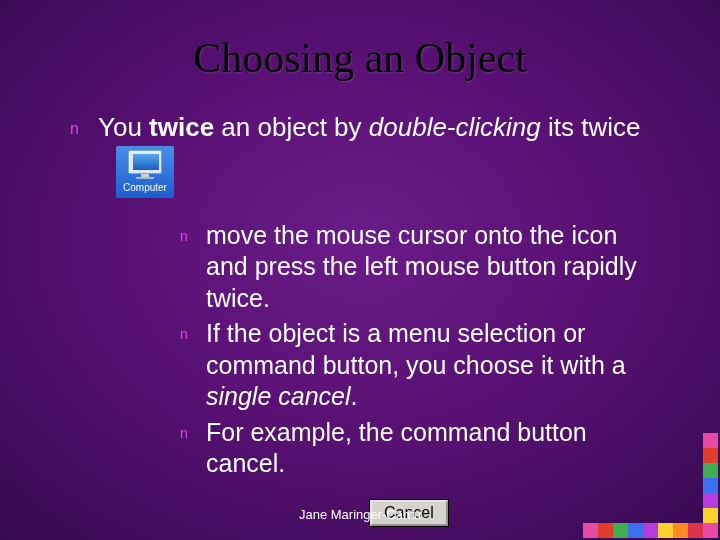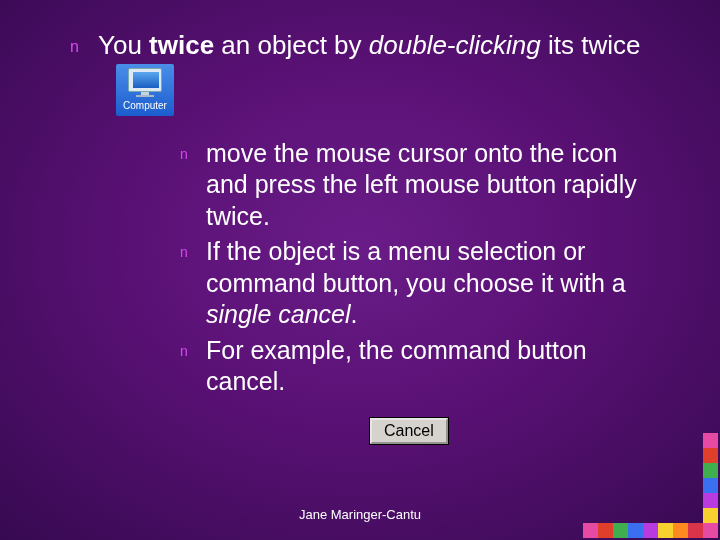--- a/index.html
+++ b/index.html
@@ -142,20 +142,21 @@
     display: flex;
     flex-direction: column;
   }
   .sq { width: 15px; height: 15px; display:block; }
 </style>
 </head>
 <body>
 
 <div class="slide">
 
+  <h1 class="title">Choosing an Object</h1>
 
   <div class="content">
 
     <div class="lvl1">
       <span class="bullet">n</span>
       <span class="body">
         <span>You </span><span class="bold">twice</span><span> an object by </span><span class="italic">double-clicking</span><span> its twice</span>
         <span class="inline-icon">
           <span class="computer-iconbox">
             <span class="mon"></span>

